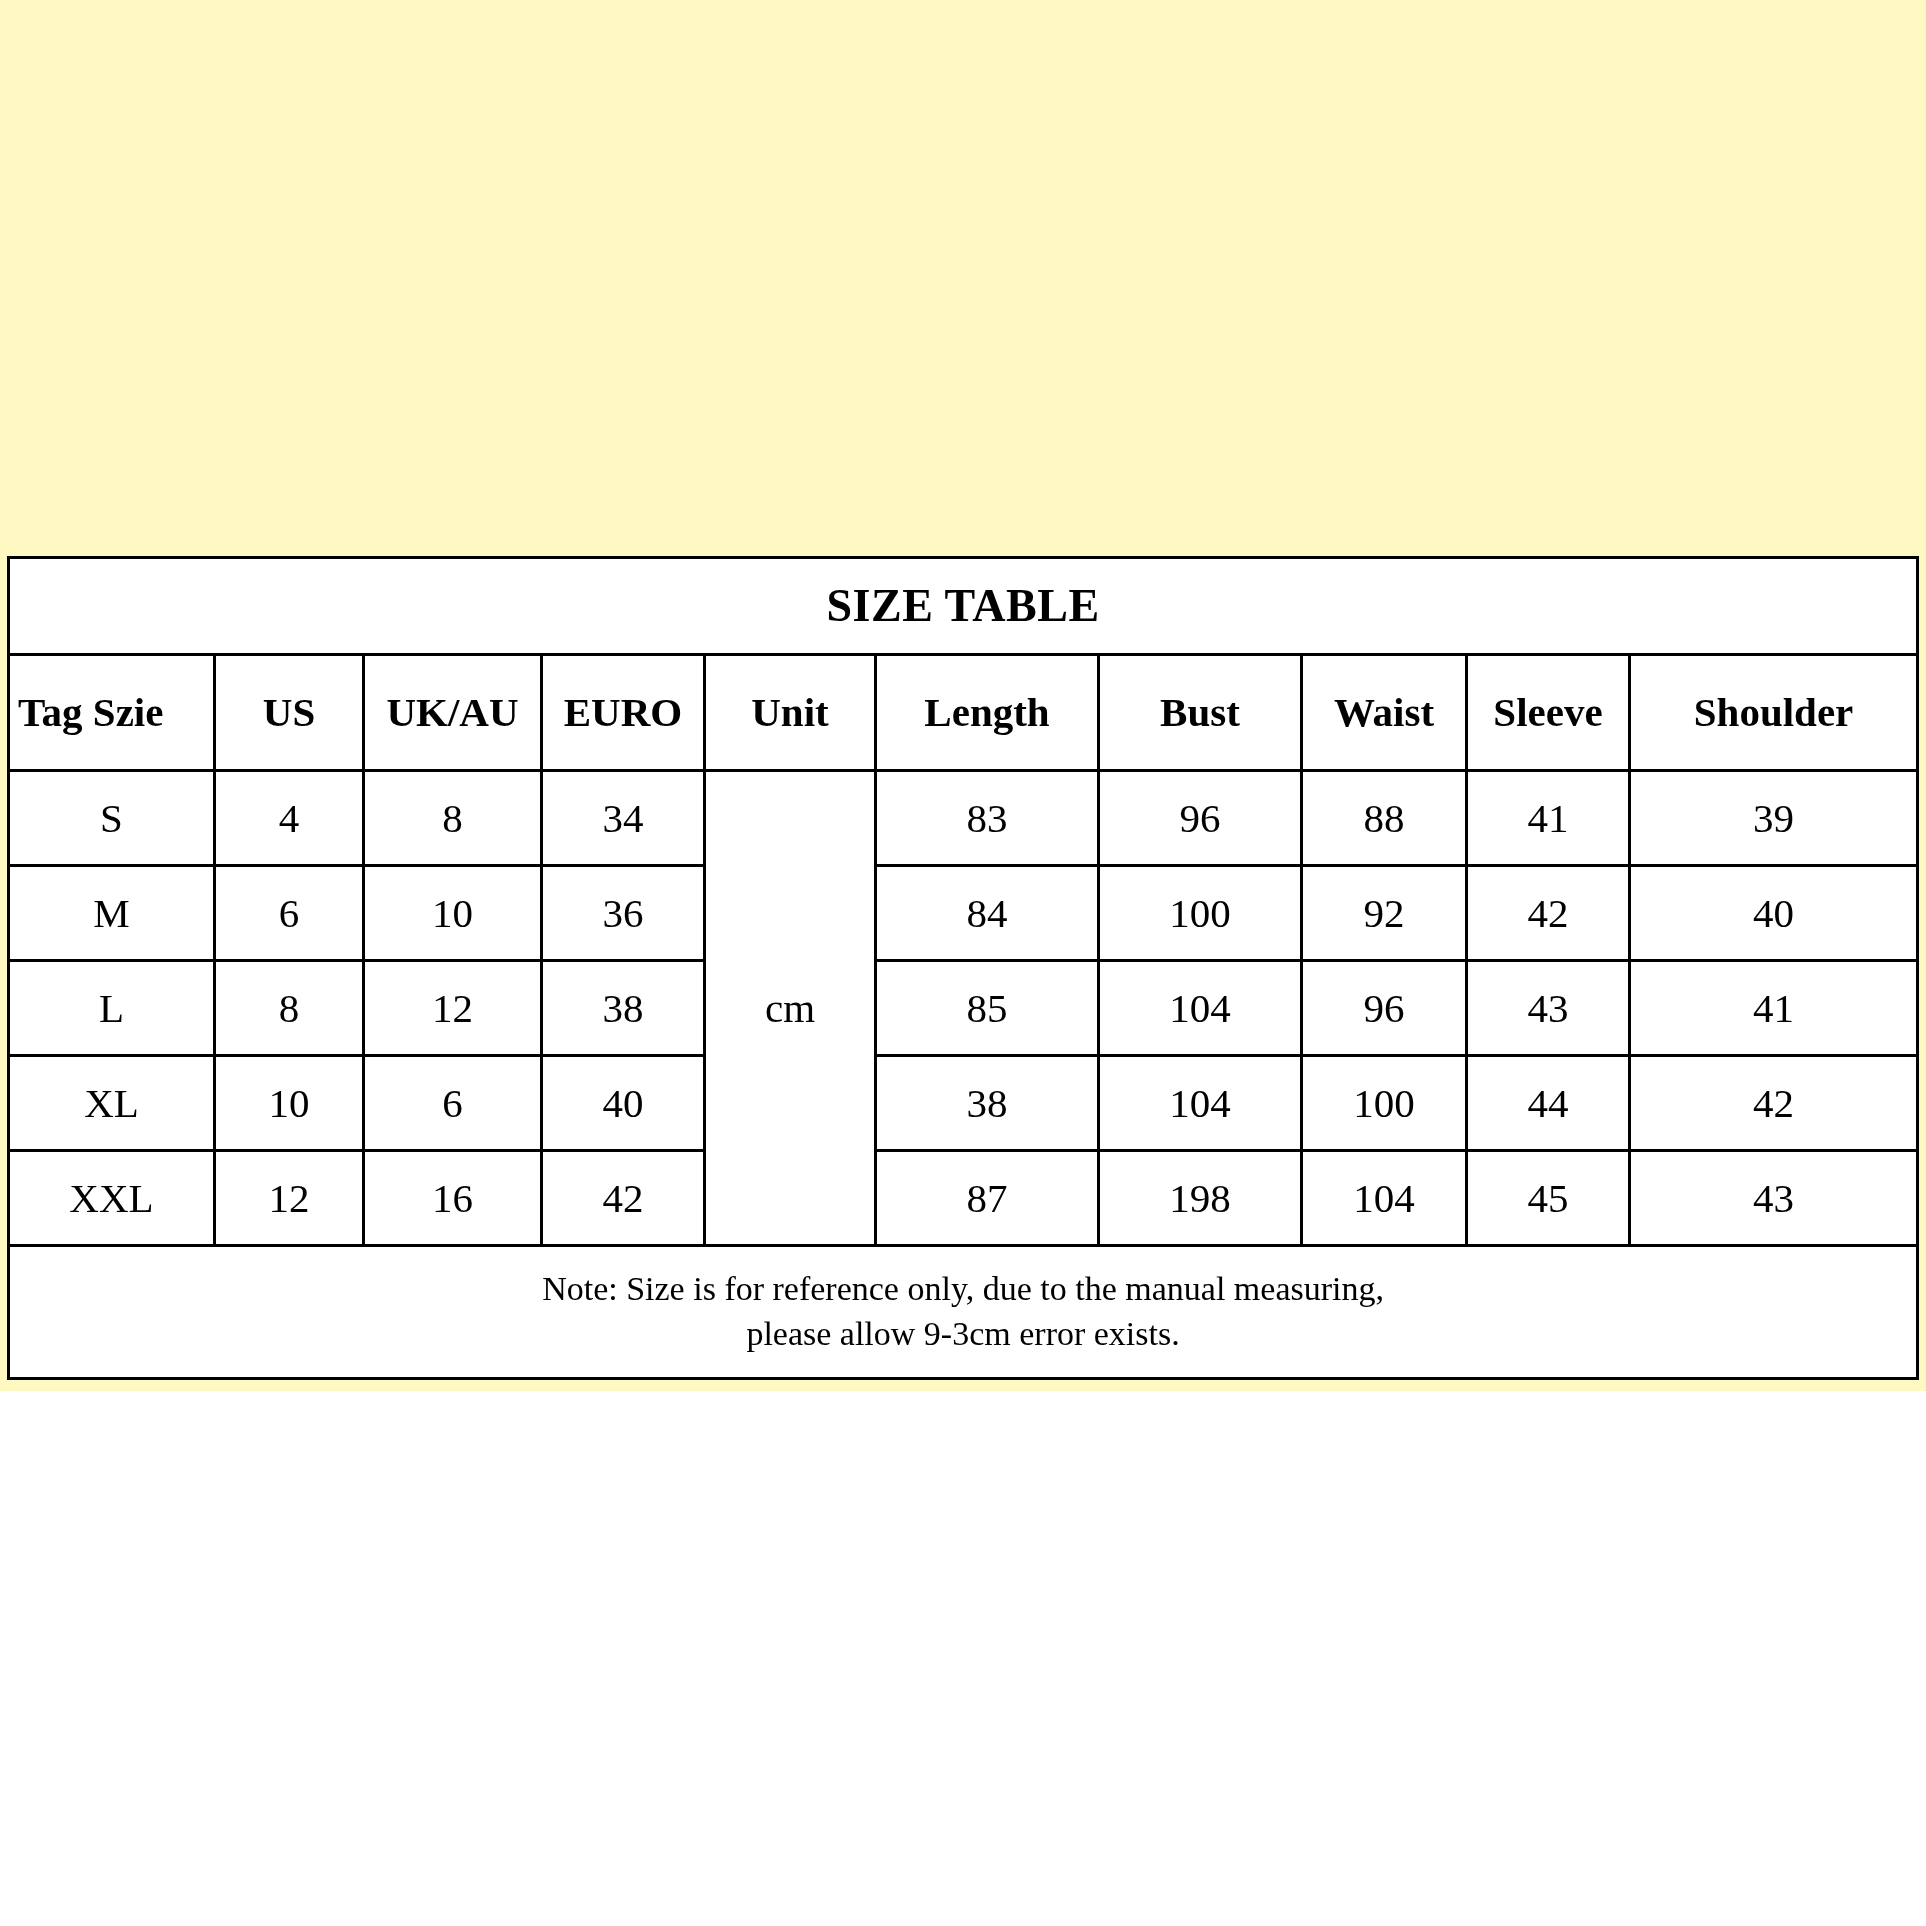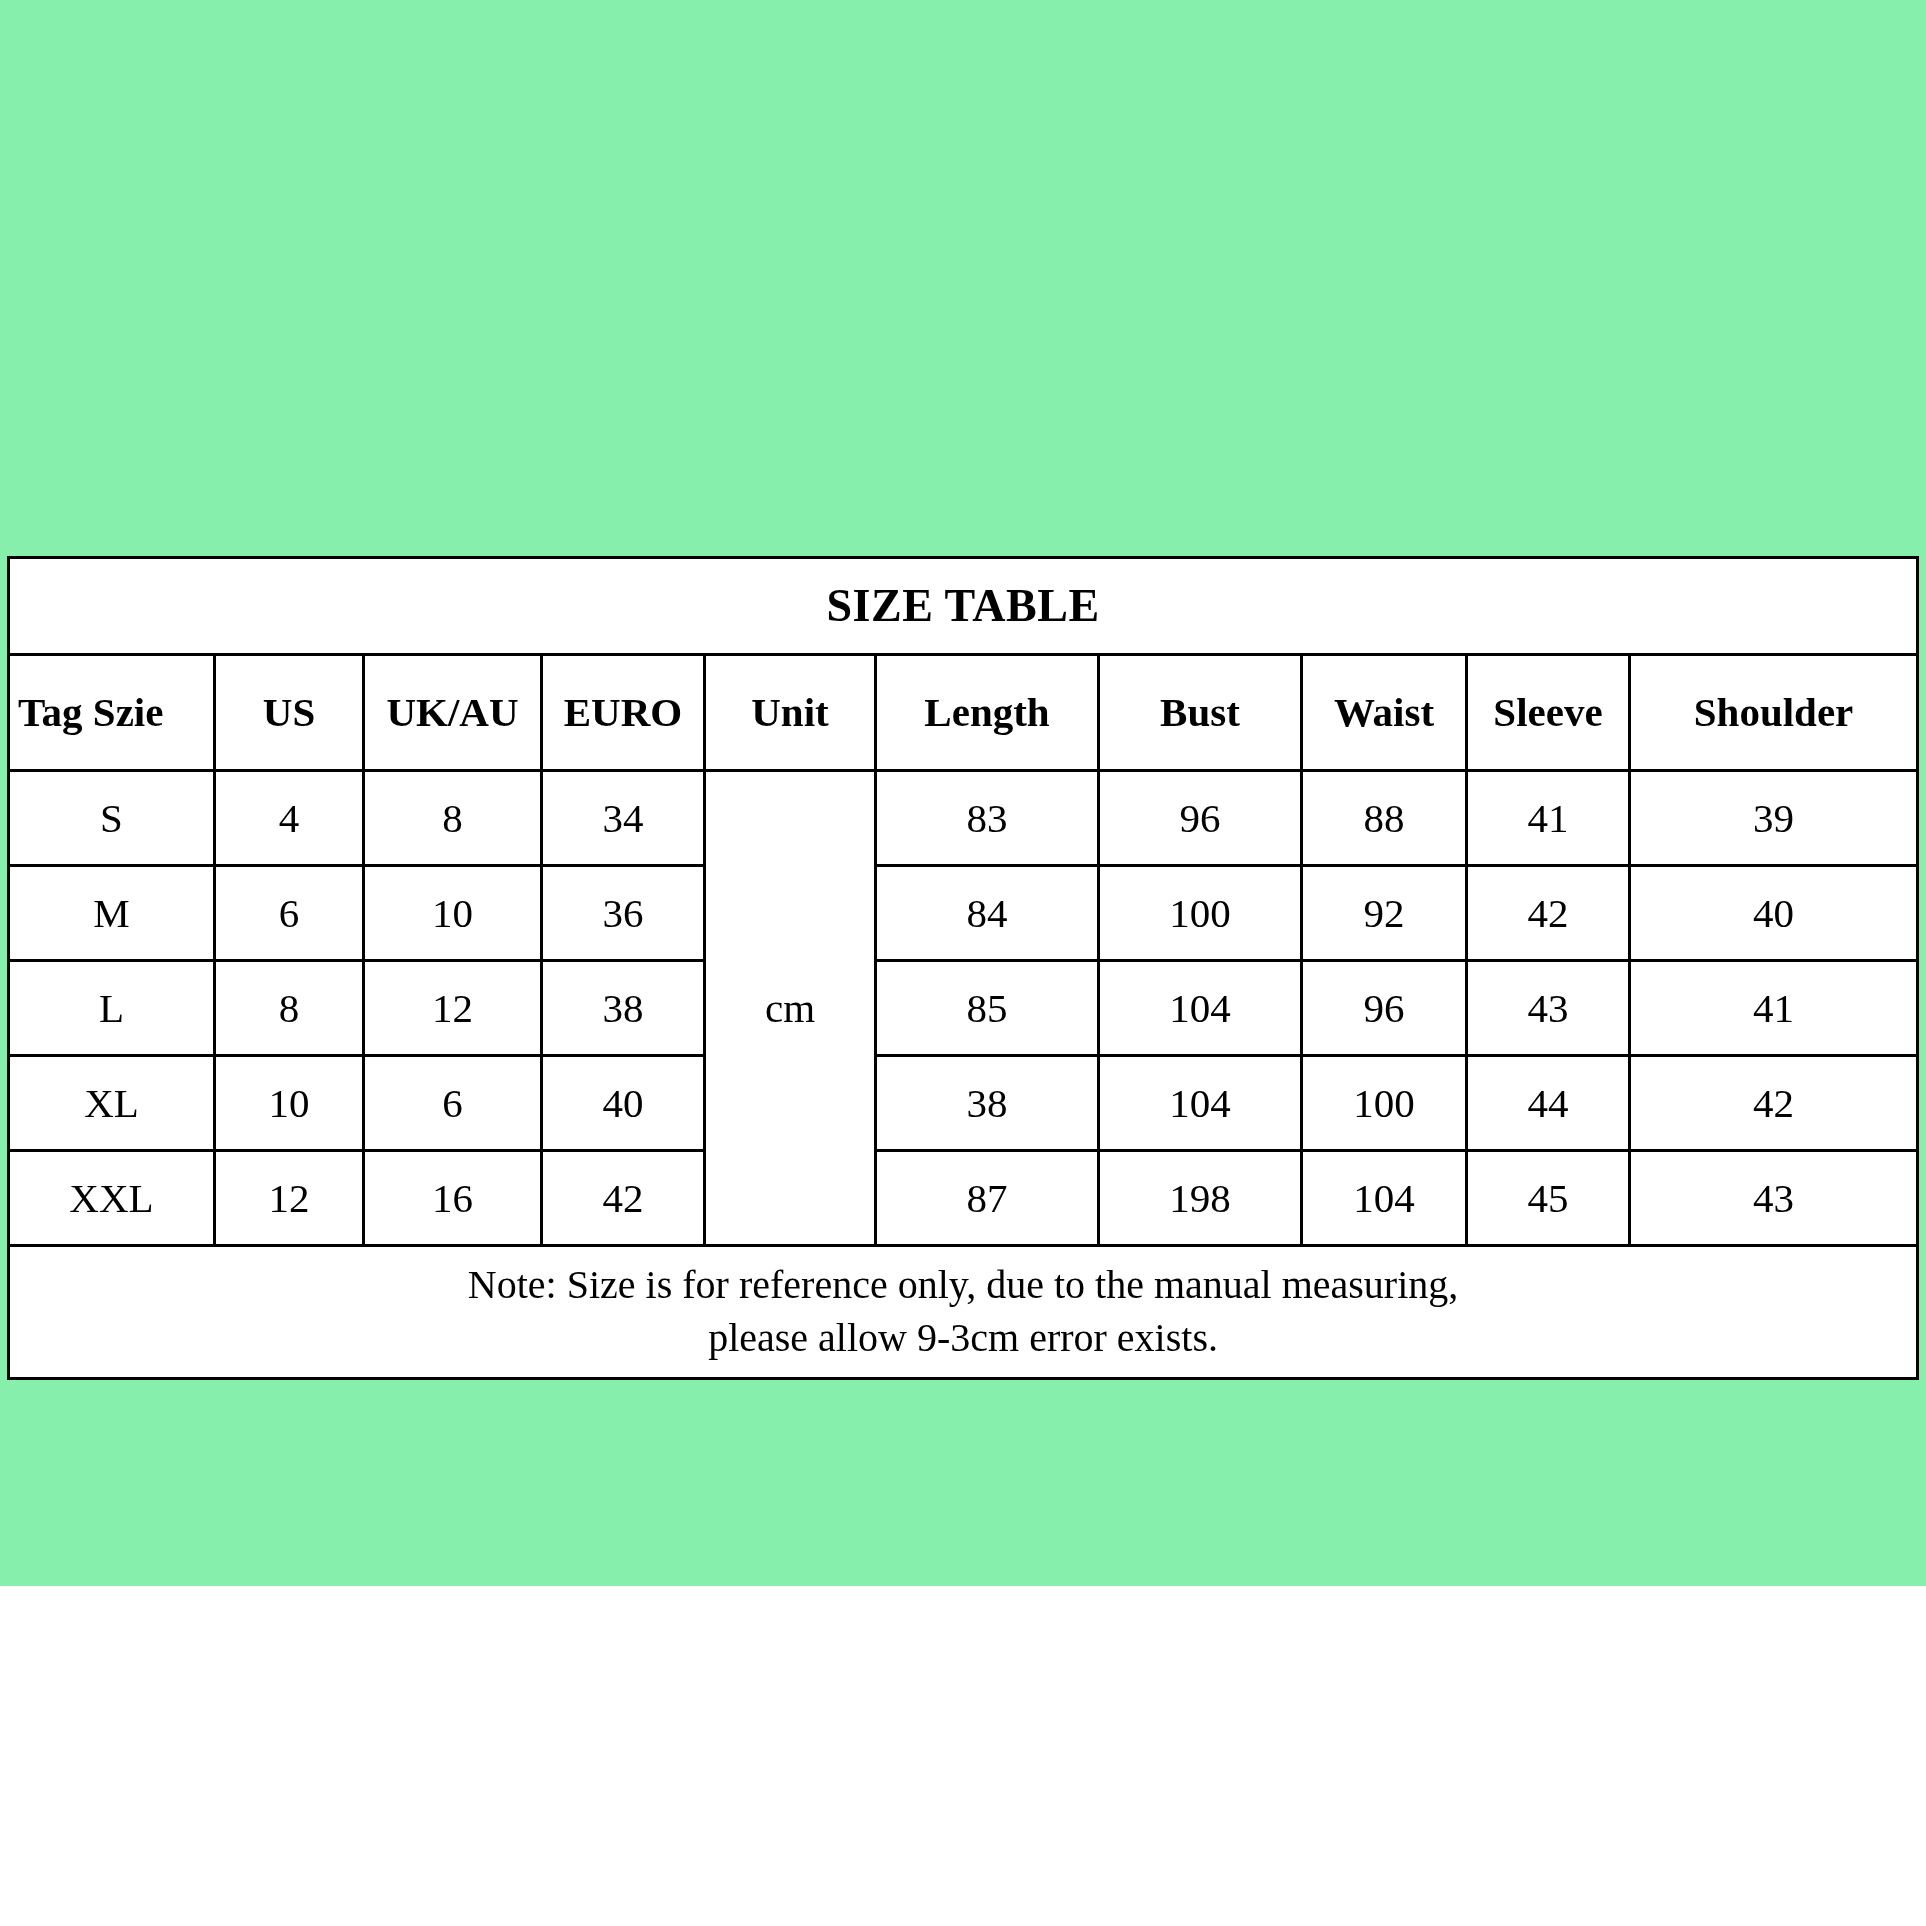--- a/index.html
+++ b/index.html
@@ -11,22 +11,22 @@
     width: 1927px;
     height: 1927px;
     font-family: "Liberation Serif", "DejaVu Serif", serif;
     color: #000000;
     -webkit-font-smoothing: antialiased;
   }
 
   #canvas {
     position: relative;
     width: 1927px;
-    height: 1586px;
-    background: #86efac;
+    height: 1391px;
+    background: #fef9c3;
     overflow: hidden;
   }
 
   
   #size-table-wrap {
     position: absolute;
     left: 7px;
     top: 556px;
     width: 1910px;
   }
@@ -78,21 +78,21 @@
   }
   td.unit-cell {
     font-weight: normal;
     font-size: 41px;
   }
 
   
   td.note-cell {
     height: 130px;
     font-weight: normal;
-    font-size: 40px;
+    font-size: 34px;
     line-height: 1.32;
     padding: 14px 10px 10px 10px;
   }
   .note-line { display: block; }
 </style>
 </head>
 <body>
 
 <div id="canvas">
 

